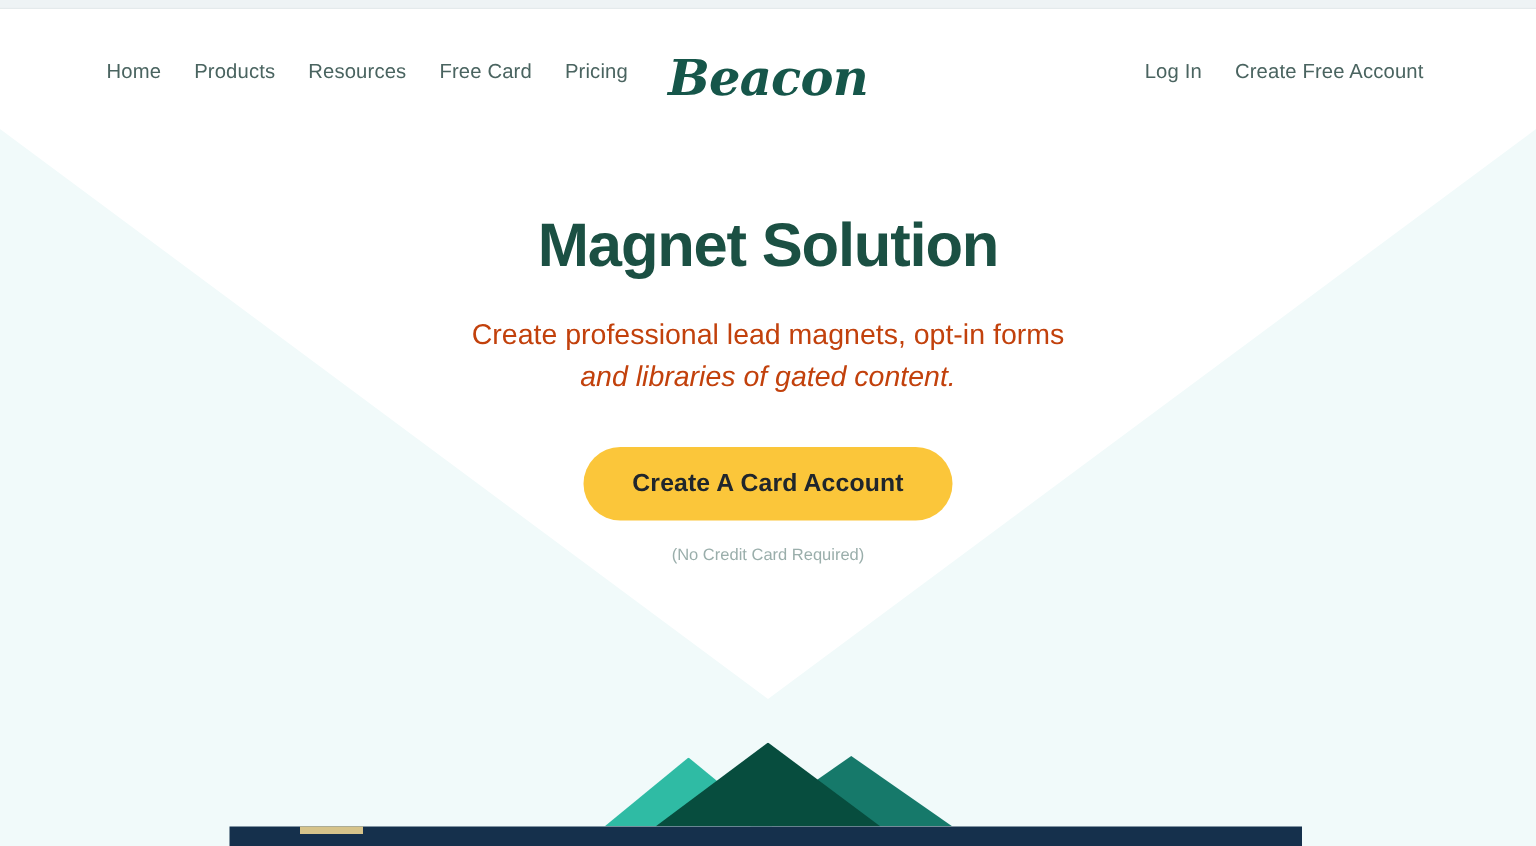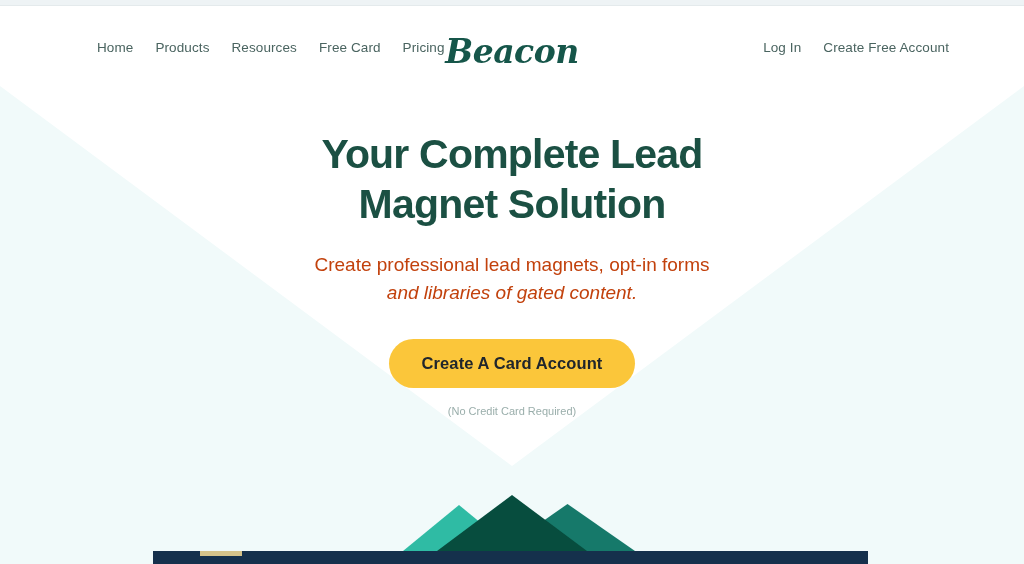--- a/index.html
+++ b/index.html
@@ -28,21 +28,21 @@
     background:#e4eaec;
   }
 
   
   .site-header {
     position:absolute; top:6px; left:0; width:1024px; height:80px;
     background:#ffffff;
     z-index:40;
   }
   .nav-left {
-    position:absolute; left:97px; top:34px;
+    position:absolute; left:71px; top:34px;
     display:flex; align-items:center; gap:22px;
   }
   .nav-right {
     position:absolute; right:75px; top:34px;
     display:flex; align-items:center; gap:22px;
   }
   .nav-link {
     font-size:13.5px;
     color:#4a6460;
     text-decoration:none;
@@ -181,21 +181,20 @@
   </header>
 
   <section class="hero">
 
     <div class="hero-wedge-left"></div>
     <div class="hero-wedge-right"></div>
 
     <div class="hero-content">
 
       <h1 class="hero-title">
-        <span>Your Complete Lead</span>
         <span class="line2">Magnet Solution</span>
       </h1>
 
       <p class="hero-sub">
         <span>Create professional lead magnets, opt-in forms</span>
         <span class="l2">and libraries of gated content.</span>
       </p>
 
       <div class="cta-wrap">
         <button class="cta-button">Create A Card Account</button>

